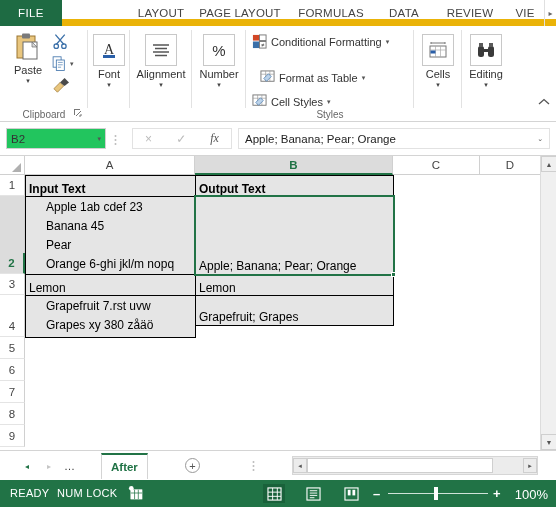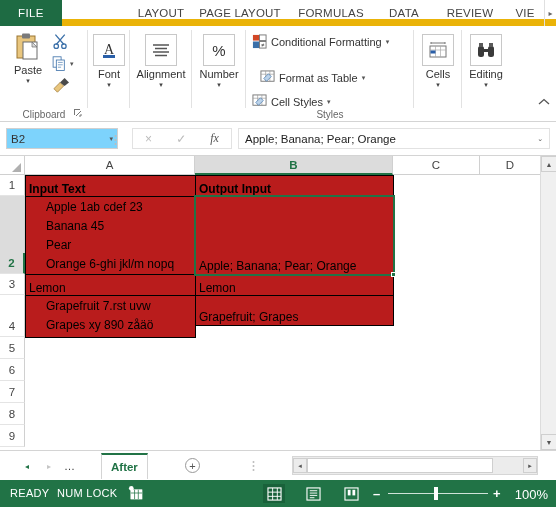--- a/index.html
+++ b/index.html
@@ -75,22 +75,22 @@
   .dlglaunch { position: absolute; font-size: 8px; color: #777; }
   .collapse { position: absolute; right: 6px; bottom: 14px; font-size: 9px; color: #555; }
 
   
   .fbar {
     position: absolute; top: 122px; left: 0; width: 556px; height: 34px;
     background: #fff; border-bottom: 1px solid #d4d4d4;
     display: flex; align-items: center;
   }
   .namebox {
-    position: absolute; left: 6px; top: 6px; width: 112px; height: 21px;
-    border: 1px solid #d0d0d0; background: #7dd3fc;
+    position: absolute; left: 6px; top: 6px; width: 100px; height: 21px;
+    border: 1px solid #d0d0d0; background: #22c55e;
     display: flex; align-items: center; padding: 0 4px;
     font-size: 11.5px; color: #333;
   }
   .namebox .nb-caret { margin-left: auto; font-size: 7px; color: #555; }
   .fb-dots { position: absolute; left: 114px; top: 12px; font-size: 9px; color: #aaa; letter-spacing: 0; }
   .fb-btns {
     position: absolute; left: 132px; top: 6px; width: 100px; height: 21px;
     border: 1px solid #e2e2e2; background: #fff;
     display: flex; align-items: center; justify-content: space-around;
   }
@@ -128,21 +128,21 @@
     position: absolute; left: 0; width: 25px;
     display: flex; align-items: center; justify-content: center;
     font-size: 11.5px; color: #444; background: #fff;
     border-right: 1px solid #d0d0d0; border-bottom: 1px solid #e4e4e4;
   }
   .rhd.sel { background: #dcdcdc; color: #217346; font-weight: bold; border-right: 2px solid #217346; }
   .rhd.spill { background: #dcdcdc; border-bottom: none; }
 
   .cells { position: absolute; left: 25px; top: 19px; width: 500px; height: 275px; }
   .cell {
-    position: absolute; background: #b91c1c;
+    position: absolute; background: #e5e5e5;
     font-size: 12px; color: #000; padding: 0 2px 0 3px;
     white-space: pre; overflow: hidden;
     display: flex; align-items: flex-end;
   }
   .cell.hdr { font-weight: bold; }
   .cell.multi { display: block; line-height: 19px; padding-left: 20px; }
   .bd { border: 1px solid #000; }
 
   .selbox {
     position: absolute; border: 2px solid #217346; pointer-events: none;
@@ -476,33 +476,33 @@
         <span>8</span>
       </div>
       <div class="rhd" style="top:250px; height:22px;">
         <span>9</span>
       </div>
     </div>
 
     <div class="cells">
 
       <div class="cell hdr bd" style="left:0; top:0; width:171px; height:22px;">Input Text</div>
-      <div class="cell hdr bd" style="left:170px; top:0; width:199px; height:22px;">Output Input</div>
+      <div class="cell hdr bd" style="left:170px; top:0; width:199px; height:22px;">Output Text</div>
 
       <div class="cell multi bd" style="left:0; top:21px; width:171px; height:79px; padding-top:1px;">Apple 1ab cdef 23
 Banana 45
 Pear
 Orange 6-ghi jkl/m nopq</div>
       <div class="cell bd" style="left:170px; top:21px; width:199px; height:79px; padding-bottom:1px;">Apple; Banana; Pear; Orange</div>
 
       <div class="cell bd" style="left:0; top:99px; width:171px; height:22px;">Lemon</div>
       <div class="cell bd" style="left:170px; top:99px; width:199px; height:22px;">Lemon</div>
 
       <div class="cell multi bd" style="left:0; top:120px; width:171px; height:43px; padding-top:1px;">Grapefruit 7.rst uvw
-Grapes xy 890 zåäö</div>
+Grapes xy 380 zåäö</div>
       <div class="cell bd" style="left:170px; top:120px; width:199px; height:31px; padding-bottom:1px;">Grapefruit; Grapes</div>
 
       <div class="selbox" style="left:169px; top:20px; width:201px; height:81px;"></div>
       <div class="fillhandle" style="left:366px; top:97px;"></div>
     </div>
 
     <div class="vscroll">
       <div class="sbtn" style="top:0;">
         <span>▲</span>
       </div>

